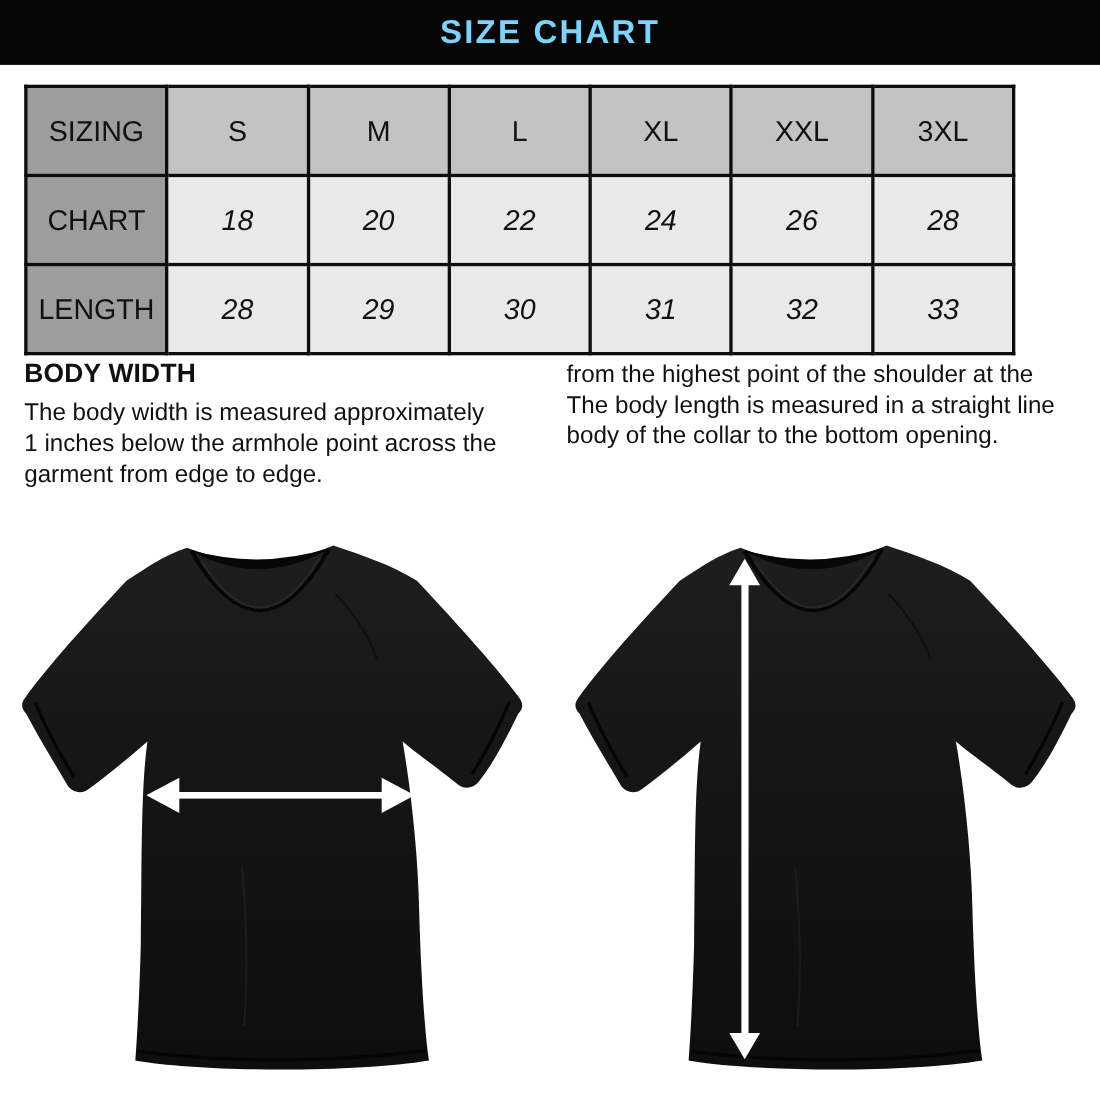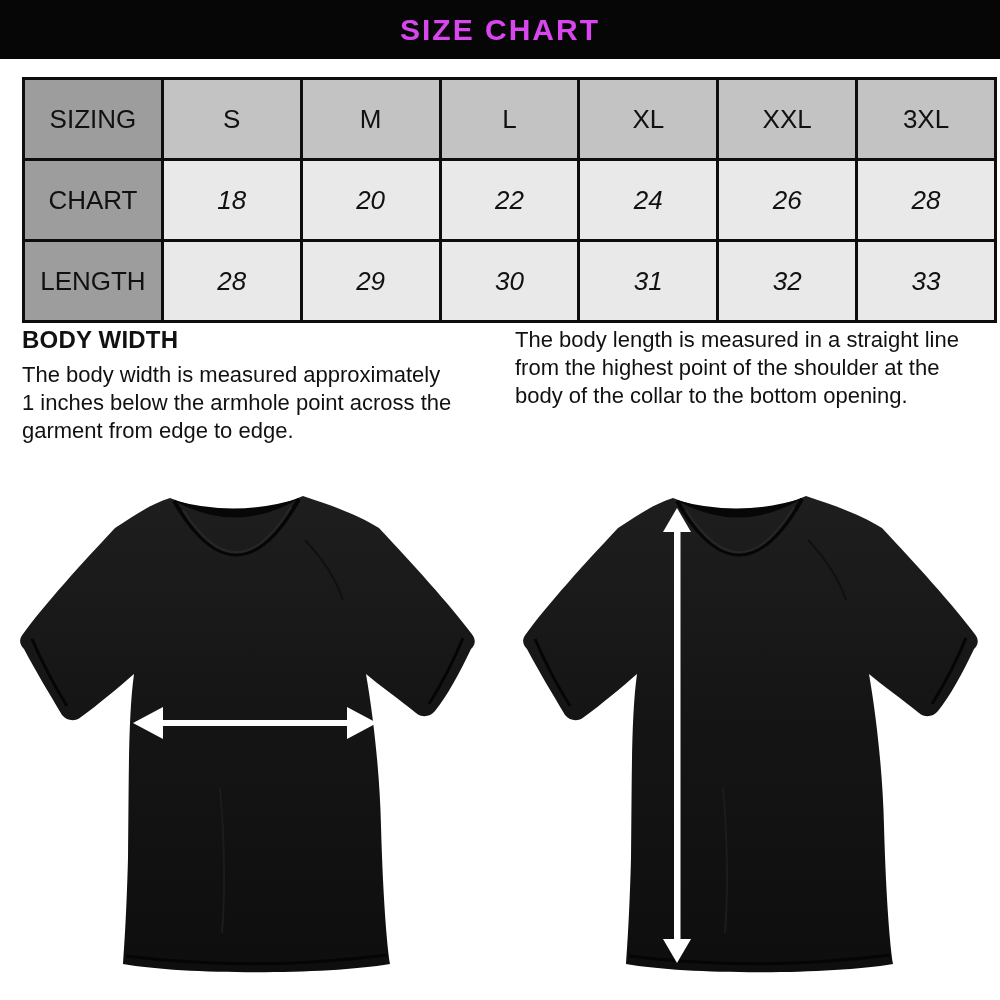--- a/index.html
+++ b/index.html
@@ -5,24 +5,24 @@
   html,body{margin:0;padding:0;}
   body{
     width:1000px;height:1000px;position:relative;background:#ffffff;
     font-family:"Liberation Sans", sans-serif;color:#111111;overflow:hidden;
   }
   .header{
     position:absolute;top:0;left:0;width:1000px;height:59px;background:#060606;
     display:flex;align-items:center;justify-content:center;
   }
   .header-title{
-    color:#d946ef;font-size:30px;font-weight:800;letter-spacing:2px;
+    color:#7dd3fc;font-size:30px;font-weight:800;letter-spacing:2px;
   }
   table.size-table{
-    position:absolute;top:77px;left:22px;width:975px;height:236px;
+    position:absolute;top:77px;left:22px;width:901px;height:236px;
     border-collapse:collapse;table-layout:fixed;
   }
   table.size-table td{
     border:3px solid #0d0d0d;text-align:center;vertical-align:middle;
     font-size:26px;height:78px;padding:0;
   }
   td.cell-label{background:#9d9d9d;}
   td.cell-size{background:#c3c3c3;}
   td.cell-value{background:#e9e9e9;font-style:italic;}
   .desc{position:absolute;top:326px;}
@@ -75,22 +75,22 @@
   </table>
 
 <div class="desc desc-width">
   <h3>BODY WIDTH</h3>
   <div class="line">The body width is measured approximately</div>
   <div class="line">1 inches below the armhole point across the</div>
   <div class="line">garment from edge to edge.</div>
 </div>
 
 <div class="desc desc-length">
+  <div class="line">from the highest point of the shoulder at the</div>
   <div class="line">The body length is measured in a straight line</div>
-  <div class="line">from the highest point of the shoulder at the</div>
   <div class="line">body of the collar to the bottom opening.</div>
 </div>
 
 <svg width="0" height="0" style="position:absolute" aria-hidden="true">
   <defs>
     <linearGradient id="teeGrad" x1="0" y1="0" x2="0" y2="1">
       <stop offset="0" stop-color="#1e1e1e"></stop>
       <stop offset="0.45" stop-color="#151515"></stop>
       <stop offset="1" stop-color="#0e0e0e"></stop>
     </linearGradient>

